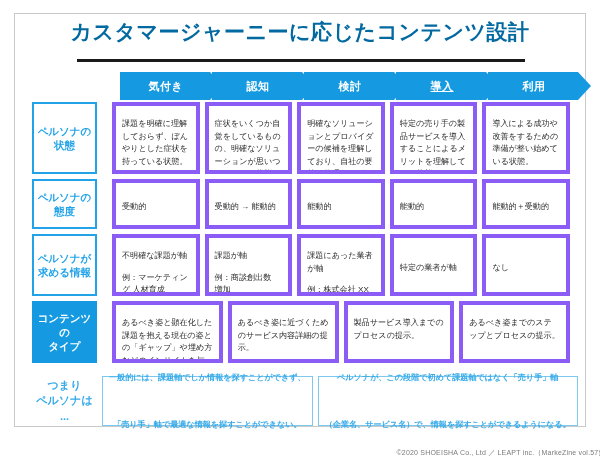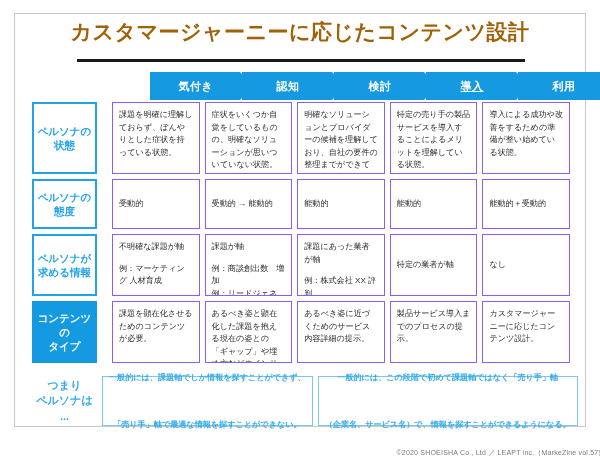--- a/index.html
+++ b/index.html
@@ -32,21 +32,21 @@
     position: absolute;
     left: 0;
     top: 6px;
     width: 100%;
     text-align: center;
   }
   .title {
     display: inline-block;
     font-size: 21px;
     font-weight: bold;
-    color: #a16207;
+    color: #0369a1;
     letter-spacing: 0.5px;
     line-height: 1.1;
     padding: 0 6px 4px 6px;
   }
   .title-rule {
     position: absolute;
     left: 62px;
     top: 45px;
     width: 448px;
     height: 3px;
@@ -69,21 +69,20 @@
     color: #ffffff;
     font-size: 11px;
     font-weight: bold;
     display: flex;
     align-items: center;
     justify-content: center;
     clip-path: polygon(0 0, calc(100% - 13px) 0, 100% 50%, calc(100% - 13px) 100%, 0 100%);
     letter-spacing: 0.5px;
     box-sizing: border-box;
     padding-right: 11px;
-    margin-left: 30px;
   }
 
   
   .grid {
     position: absolute;
     left: 17px;
     top: 88px;
     width: 538px;
   }
   .row {
@@ -112,23 +111,23 @@
     background: #159ae2;
     border-color: #159ae2;
     color: #ffffff;
   }
   .cells {
     flex: 1 1 auto;
     display: flex;
   }
   .cell {
     flex: 1 1 0;
-    border: 1px solid #8b5cf6;
-    box-sizing: border-box;
-    padding: 6px 6px 5px 6px;
+    border: 4px solid #8b5cf6;
+    box-sizing: border-box;
+    padding: 12px 6px 5px 6px;
     margin-right: 5px;
     font-size: 8.1px;
     line-height: 1.55;
     color: #2b2b2b;
     background: #fff;
     overflow: hidden;
   }
   .cell:last-child { margin-right: 0; }
   .cell.mid { display: flex; align-items: center; }
   .cell .lead { display: block; }
@@ -334,56 +333,51 @@
           </div>
         </div>
       </div>
       <div class="row r4">
         <div class="row-label filled">
           <div><span>コンテンツの</span><br><span>タイプ</span></div>
         </div>
         <div class="cells">
           <div class="cell">
             <div>
-              <span class="lead">課題を顕在化させるためのコンテンツが必要。</span>
-            </div>
-          </div>
-          <div class="cell">
-            <div>
               <span class="lead">あるべき姿と顕在化した課題を抱える現在の姿との「ギャップ」や埋め方などのインサイトを与えることが必要。</span>
             </div>
           </div>
           <div class="cell">
             <div>
               <span class="lead">あるべき姿に近づくためのサービス内容詳細の提示。</span>
             </div>
           </div>
           <div class="cell">
             <div>
               <span class="lead">製品サービス導入までのプロセスの提示。</span>
             </div>
           </div>
           <div class="cell">
             <div>
-              <span class="lead">カスタマージャーニーに応じたコンテンツ設計。</span>
+              <span class="lead">あるべき姿までのステップとプロセスの提示。</span>
             </div>
           </div>
         </div>
       </div>
       <div class="summary">
         <div class="summary-label">
           <div><span>つまり</span><br><span>ペルソナは ...</span></div>
         </div>
         <div class="sum-cells">
           <div class="sum-box sum-a">
             <span>一般的には、課題軸でしか情報を探すことができず、</span>
             <span>「売り手」軸で最適な情報を探すことができない。</span>
           </div>
           <div class="sum-box sum-b">
-            <span>一般的には、この段階で初めて課題軸ではなく「売り手」軸</span>
+            <span>ペルソナが、この段階で初めて課題軸ではなく「売り手」軸</span>
             <span>（企業名、サービス名）で、情報を探すことができるようになる。</span>
           </div>
         </div>
       </div>
     </div>
 
   <div class="footer">©2020 SHOEISHA Co., Ltd ／ LEAPT inc.（MarkeZine vol.57)</div>
 
 </div>
 

